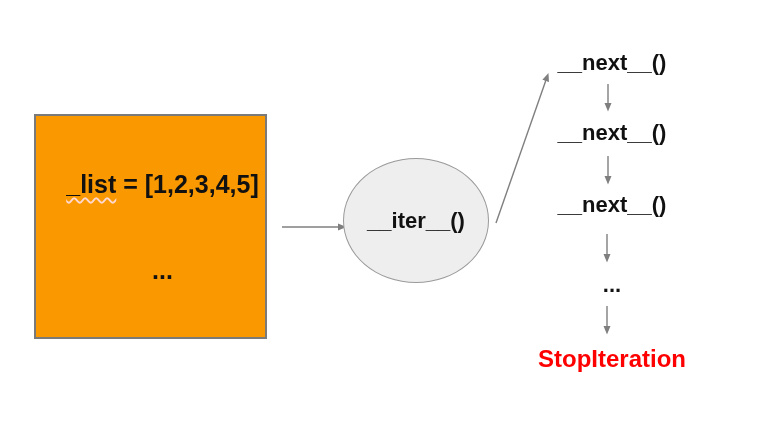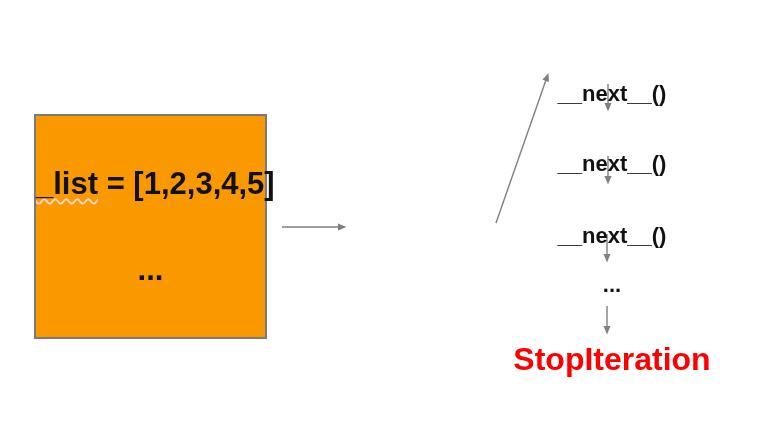--- a/index.html
+++ b/index.html
@@ -31,24 +31,24 @@
     stroke-width:1.4;
   }
   .code-box{
     position:absolute;
     left:34px;top:114px;
     width:229px;height:221px;
     background:var(--box-fill);
     border:2px solid var(--box-border);
   }
   .box-line{
-    position:absolute;left:0;width:100%;
+    position:absolute;left:12px;width:100%;
     text-align:center;
     line-height:30px;
-    font-size:31px;
+    font-size:25px;
     letter-spacing:0px;
     white-space:pre;
   }
   .box-line.l1{top:53px;}
   .box-line.l2{top:112px;}
   .box-line.l3{top:139px;}
   .squiggle{
     text-decoration:underline;
     text-decoration-style:wavy;
     text-decoration-color:var(--squiggle);
@@ -65,36 +65,35 @@
     box-sizing:border-box;
     display:flex;align-items:center;justify-content:center;
     font-size:22px;
   }
   .next-call{
     position:absolute;
     left:532px;width:160px;
     text-align:center;
     font-size:22px;line-height:26px;
     white-space:pre;
-    margin-top:31px;
   }
   .next-call.n1{top:50px;}
   .next-call.n2{top:120px;}
   .next-call.n3{top:192px;}
   .col-dots{
     position:absolute;
     left:532px;top:272px;width:160px;
     text-align:center;
     font-size:22px;line-height:26px;
   }
   .stop-label{
     position:absolute;
     left:512px;top:344px;width:200px;
     text-align:center;
-    font-size:32px;line-height:30px;
+    font-size:24px;line-height:30px;
     color:var(--stop-red);
   }
 </style>
 </head>
 <body>
 
 <div class="canvas">
 
   <svg class="connectors" viewBox="0 0 773 446" xmlns="http://www.w3.org/2000/svg">
     <defs>
@@ -108,20 +107,23 @@
     <line x1="608" y1="156" x2="608" y2="177" marker-end="url(#ah)"></line>
     <line x1="607" y1="234" x2="607" y2="255" marker-end="url(#ah)"></line>
     <line x1="607" y1="306" x2="607" y2="327" marker-end="url(#ah)"></line>
   </svg>
 
   <div class="code-box">
     <div class="box-line l1"><span class="squiggle">_list</span><span> = [1,2,3,4,5]</span></div>
     <div class="box-line l3">...</div>
   </div>
 
+  <div class="iter-node">
+    <span>__iter__()</span>
+  </div>
 
   <div class="next-call n1">__next__()</div>
   <div class="next-call n2">__next__()</div>
   <div class="next-call n3">__next__()</div>
 
   <div class="col-dots">...</div>
 
   <div class="stop-label">StopIteration</div>
 
 </div>

